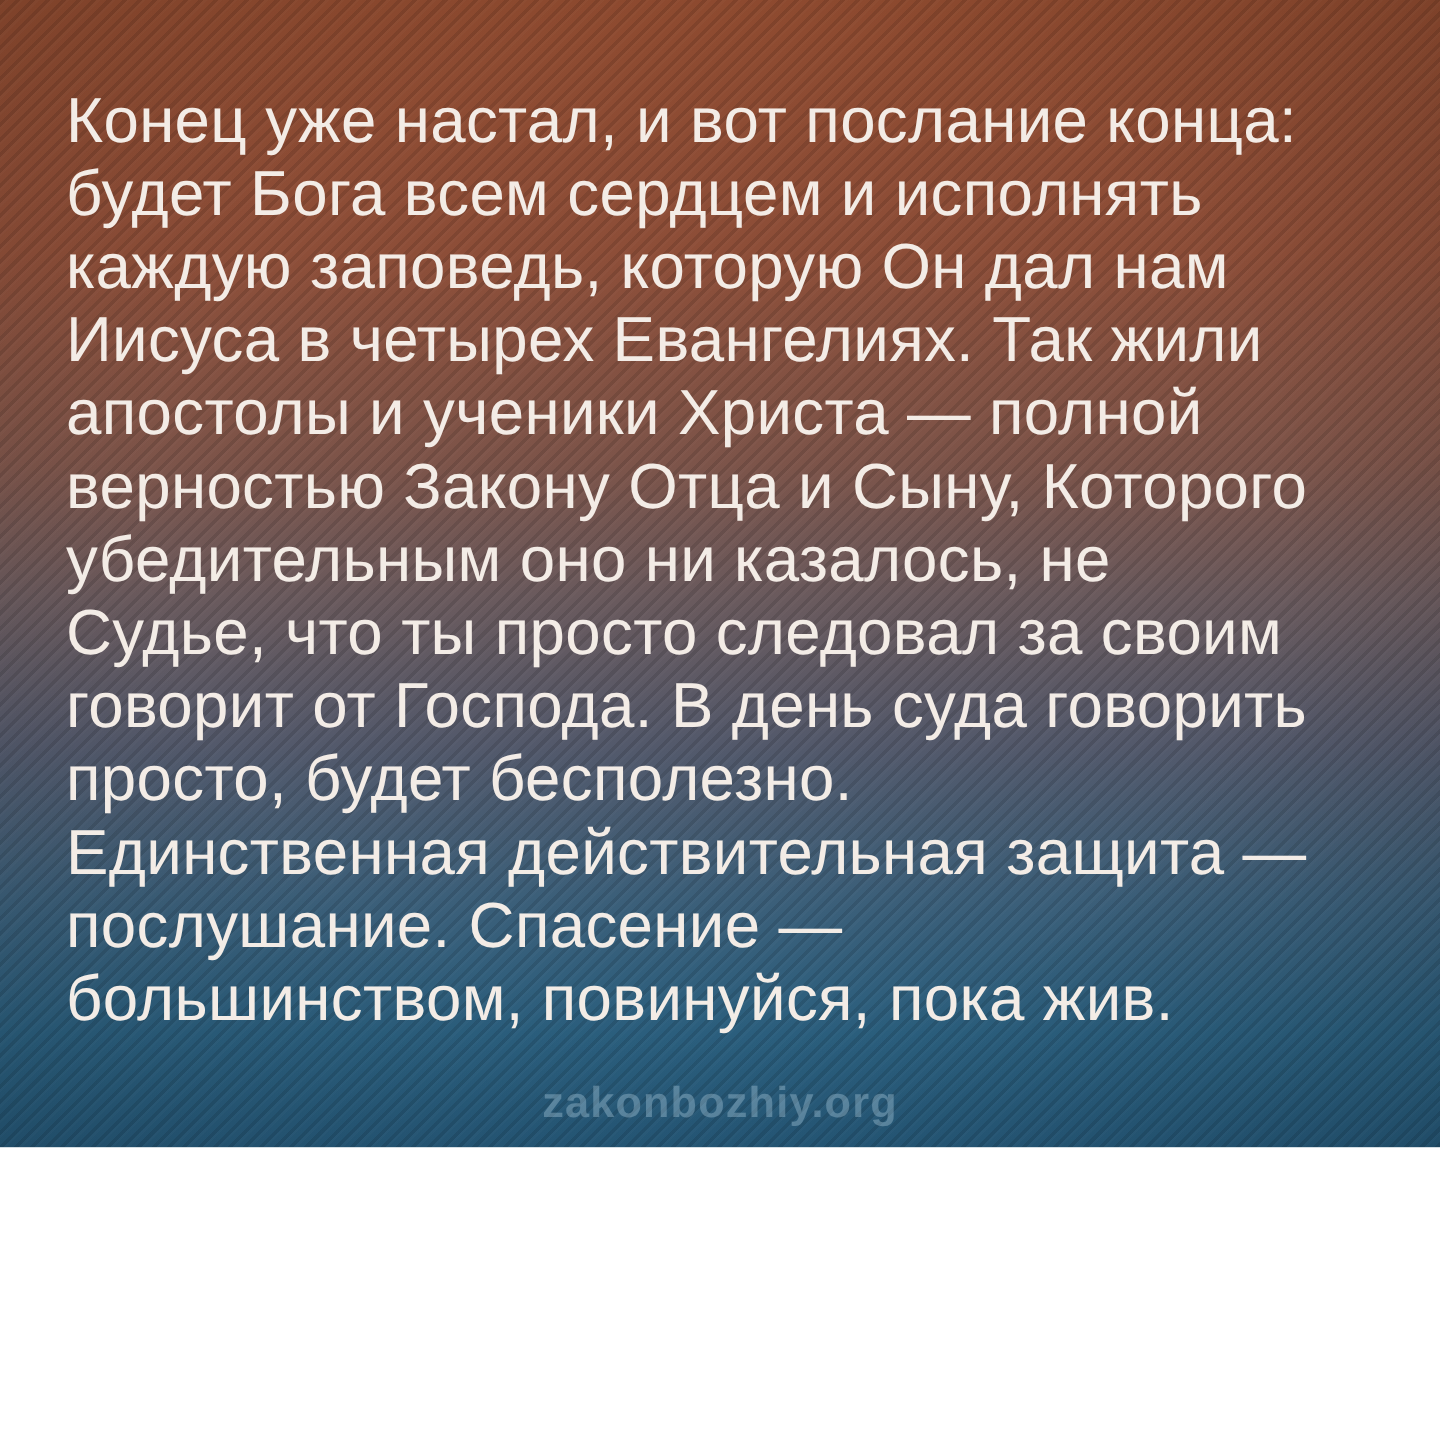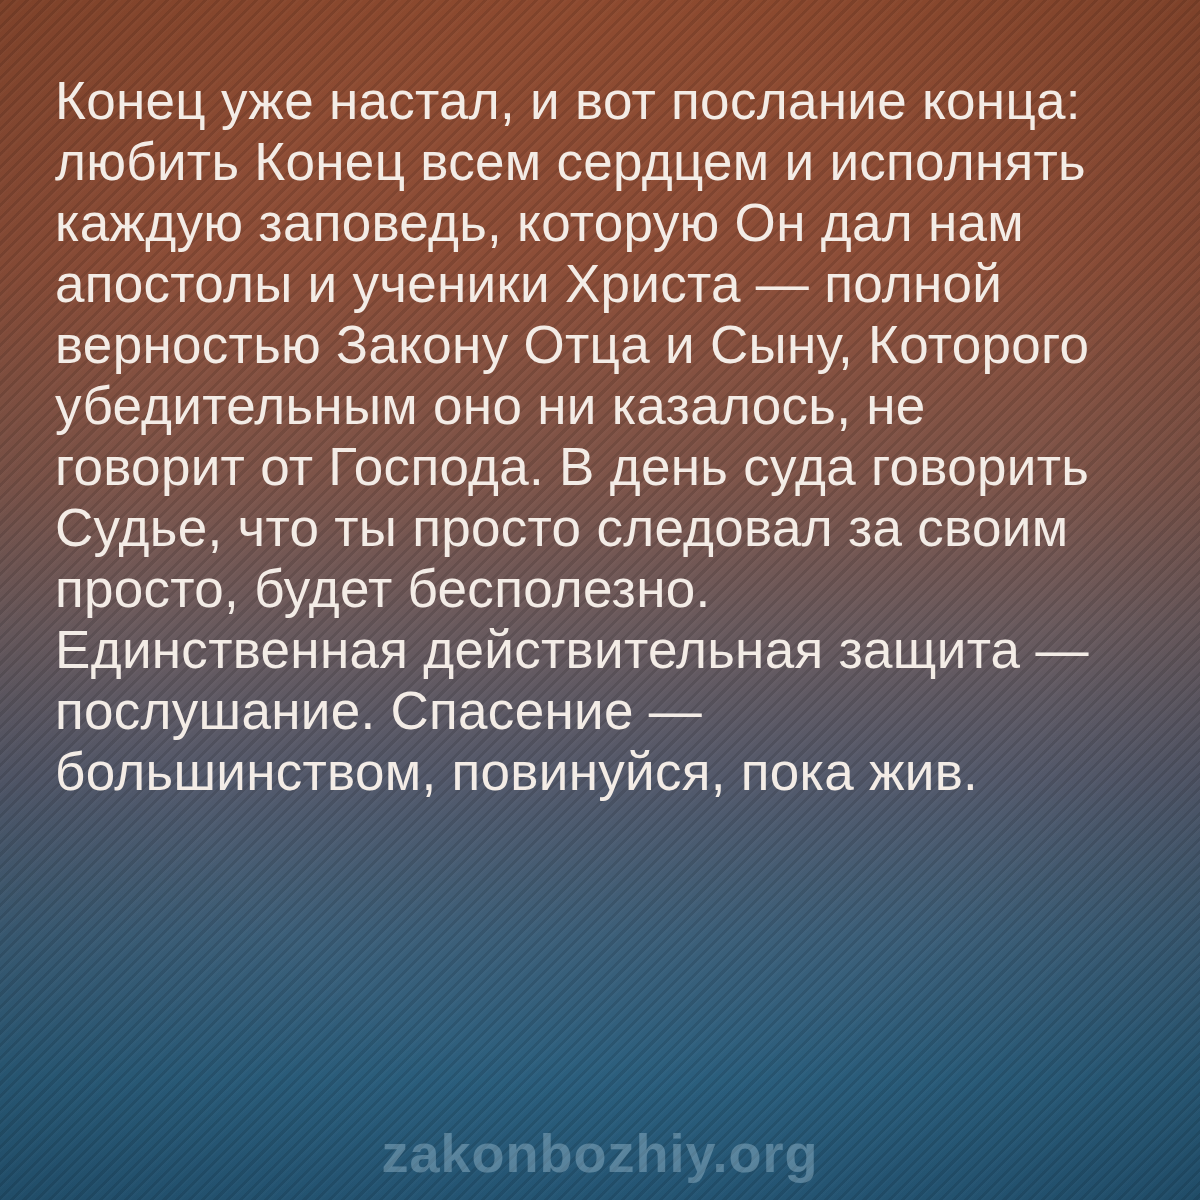--- a/index.html
+++ b/index.html
@@ -8,21 +8,21 @@
   }
   body {
     width: 1200px;
     height: 1200px;
     overflow: hidden;
     font-family: "Liberation Sans", sans-serif;
   }
   .card {
     position: relative;
     width: 1200px;
-    height: 1200px;
+    height: 956px;
     background-image: var(--bg-gradient, linear-gradient(180deg, #8e4a2f, #265979));
     overflow: hidden;
   }
   
   .stripes {
     position: absolute;
     inset: 0;
     background-image: repeating-linear-gradient(
       135deg,
       rgba(0, 0, 0, 0.10) 0px,
@@ -53,40 +53,41 @@
   }
   .quote .line {
     white-space: nowrap;
   }
   .watermark {
     position: absolute;
     left: 0;
     right: 0;
     bottom: 16px;
     text-align: center;
-    font-size: 54px;
+    font-size: 36px;
     font-weight: 700;
     letter-spacing: 1px;
     color: var(--watermark-color, rgba(195,224,238,0.32));
   }
 </style>
 </head>
 <body>
 
 <div class="card">
   <div class="stripes"></div>
   <div class="vignette"></div>
   <div class="quote" id="quote-lines">
       <div class="line">Конец уже настал, и вот послание конца:</div>
-      <div class="line">любить Конец всем сердцем и исполнять</div>
+      <div class="line">будет Бога всем сердцем и исполнять</div>
       <div class="line">каждую заповедь, которую Он дал нам</div>
+      <div class="line">Иисуса в четырех Евангелиях. Так жили</div>
       <div class="line">апостолы и ученики Христа — полной</div>
       <div class="line">верностью Закону Отца и Сыну, Которого</div>
       <div class="line">убедительным оно ни казалось, не</div>
+      <div class="line">Судье, что ты просто следовал за своим</div>
       <div class="line">говорит от Господа. В день суда говорить</div>
-      <div class="line">Судье, что ты просто следовал за своим</div>
       <div class="line">просто, будет бесполезно.</div>
       <div class="line">Единственная действительная защита —</div>
       <div class="line">послушание. Спасение —</div>
       <div class="line">большинством, повинуйся, пока жив.</div>
     </div>
   <div class="watermark">zakonbozhiy.org</div>
 </div>
 
 </body></html>

